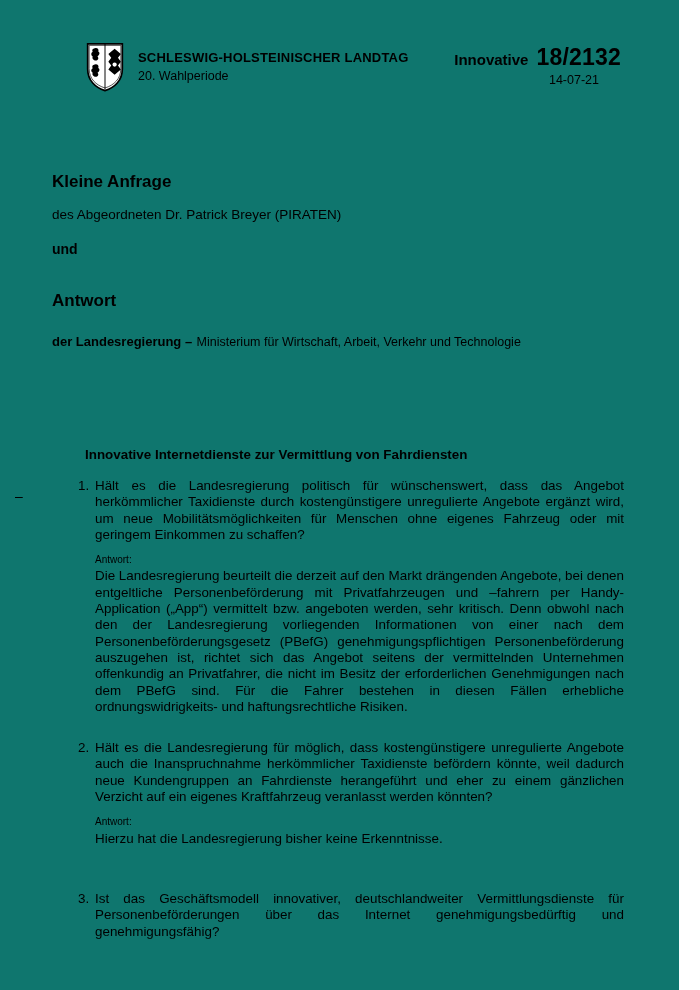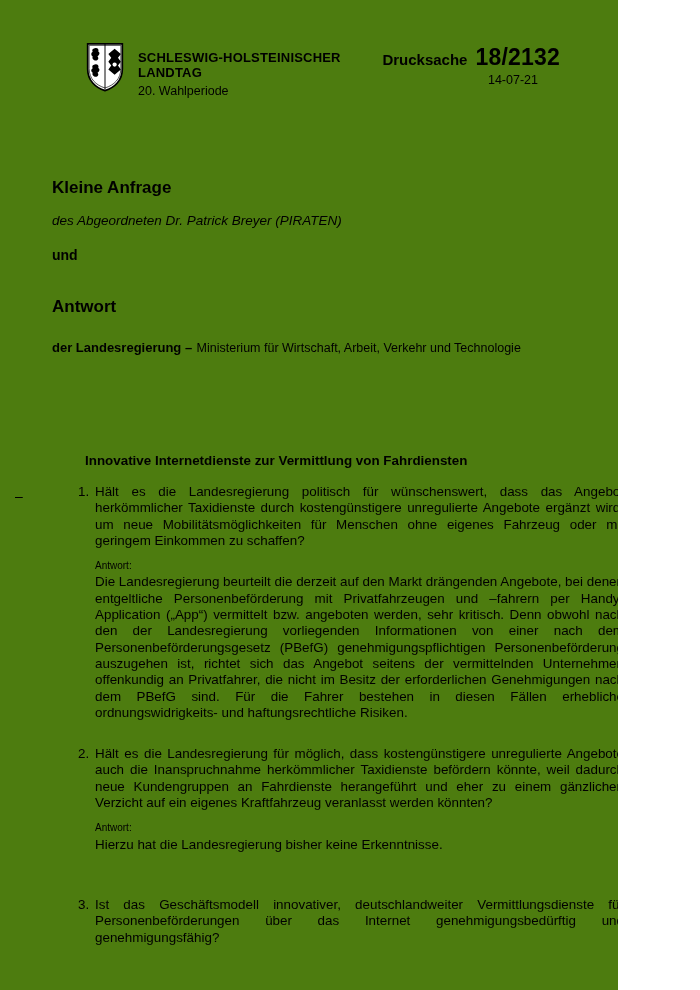--- a/index.html
+++ b/index.html
@@ -4,23 +4,23 @@
 <style>
   * { margin:0; padding:0; box-sizing:border-box; }
   html,body { background:#ffffff; }
   body {
     font-family: "Liberation Sans", sans-serif;
     color:#000;
     -webkit-font-smoothing: antialiased;
   }
   .page {
     position:relative;
-    width:618px;
+    width:679px;
     height:990px;
-    background:#4d7c0f;
+    background:#0f766e;
     overflow:hidden;
   }
 
   
   .header {
     display:flex;
     justify-content:space-between;
     align-items:flex-start;
     padding:40px 58px 0 85px;
   }
@@ -31,21 +31,21 @@
   .period { font-size:12.5px; margin-top:4px; }
   .header-right { text-align:left; padding-top:4px; }
   .drucksache-line { display:flex; align-items:baseline; white-space:nowrap; }
   .drucksache-label { font-size:15px; font-weight:bold; }
   .drucksache-number { font-size:23px; font-weight:bold; margin-left:8px; letter-spacing:0.2px; }
   .doc-date { font-size:12.5px; margin-top:2px; text-align:right; padding-right:22px; }
 
   
   .title-block { padding-left:52px; padding-right:58px; }
   .h-request { margin-top:80px; font-size:17px; font-weight:bold; }
-  .request-author { margin-top:15px; font-size:13.5px;font-style:italic; }
+  .request-author { margin-top:15px; font-size:13.5px; }
   .connector { margin-top:19px; font-size:14px; font-weight:bold; }
   .h-answer { margin-top:34px; font-size:17px; font-weight:bold; }
   .gov-line { margin-top:21px; }
   .gov-bold { font-size:13px; font-weight:bold; }
   .gov-rest { font-size:12.5px; }
 
   
   .subject {
     margin-top:97px;
     margin-left:85px;
@@ -105,21 +105,21 @@
         <path d="M30 7 l6.5 5.5 -3 4 3 4 -3 4 3 4 -6.5 5.5 -6.5 -5.5 3 -4 -3 -4 3 -4 -3 -4 Z" fill="#000000"></path>
         <circle cx="30" cy="23.5" r="2.2" fill="#ffffff"></circle>
       </svg>
       <div class="header-titles">
         <div class="parliament">SCHLESWIG-HOLSTEINISCHER LANDTAG</div>
         <div class="period">20. Wahlperiode</div>
       </div>
     </div>
     <div class="header-right">
       <div class="drucksache-line">
-        <span class="drucksache-label">Drucksache</span>
+        <span class="drucksache-label">Innovative</span>
         <span class="drucksache-number">18/2132</span>
       </div>
       <div class="doc-date">14-07-21</div>
     </div>
   </div>
 
   <div class="title-block">
     <div class="h-request">Kleine Anfrage</div>
     <div class="request-author">des Abgeordneten Dr. Patrick Breyer (PIRATEN)</div>
     <div class="connector">und</div>

